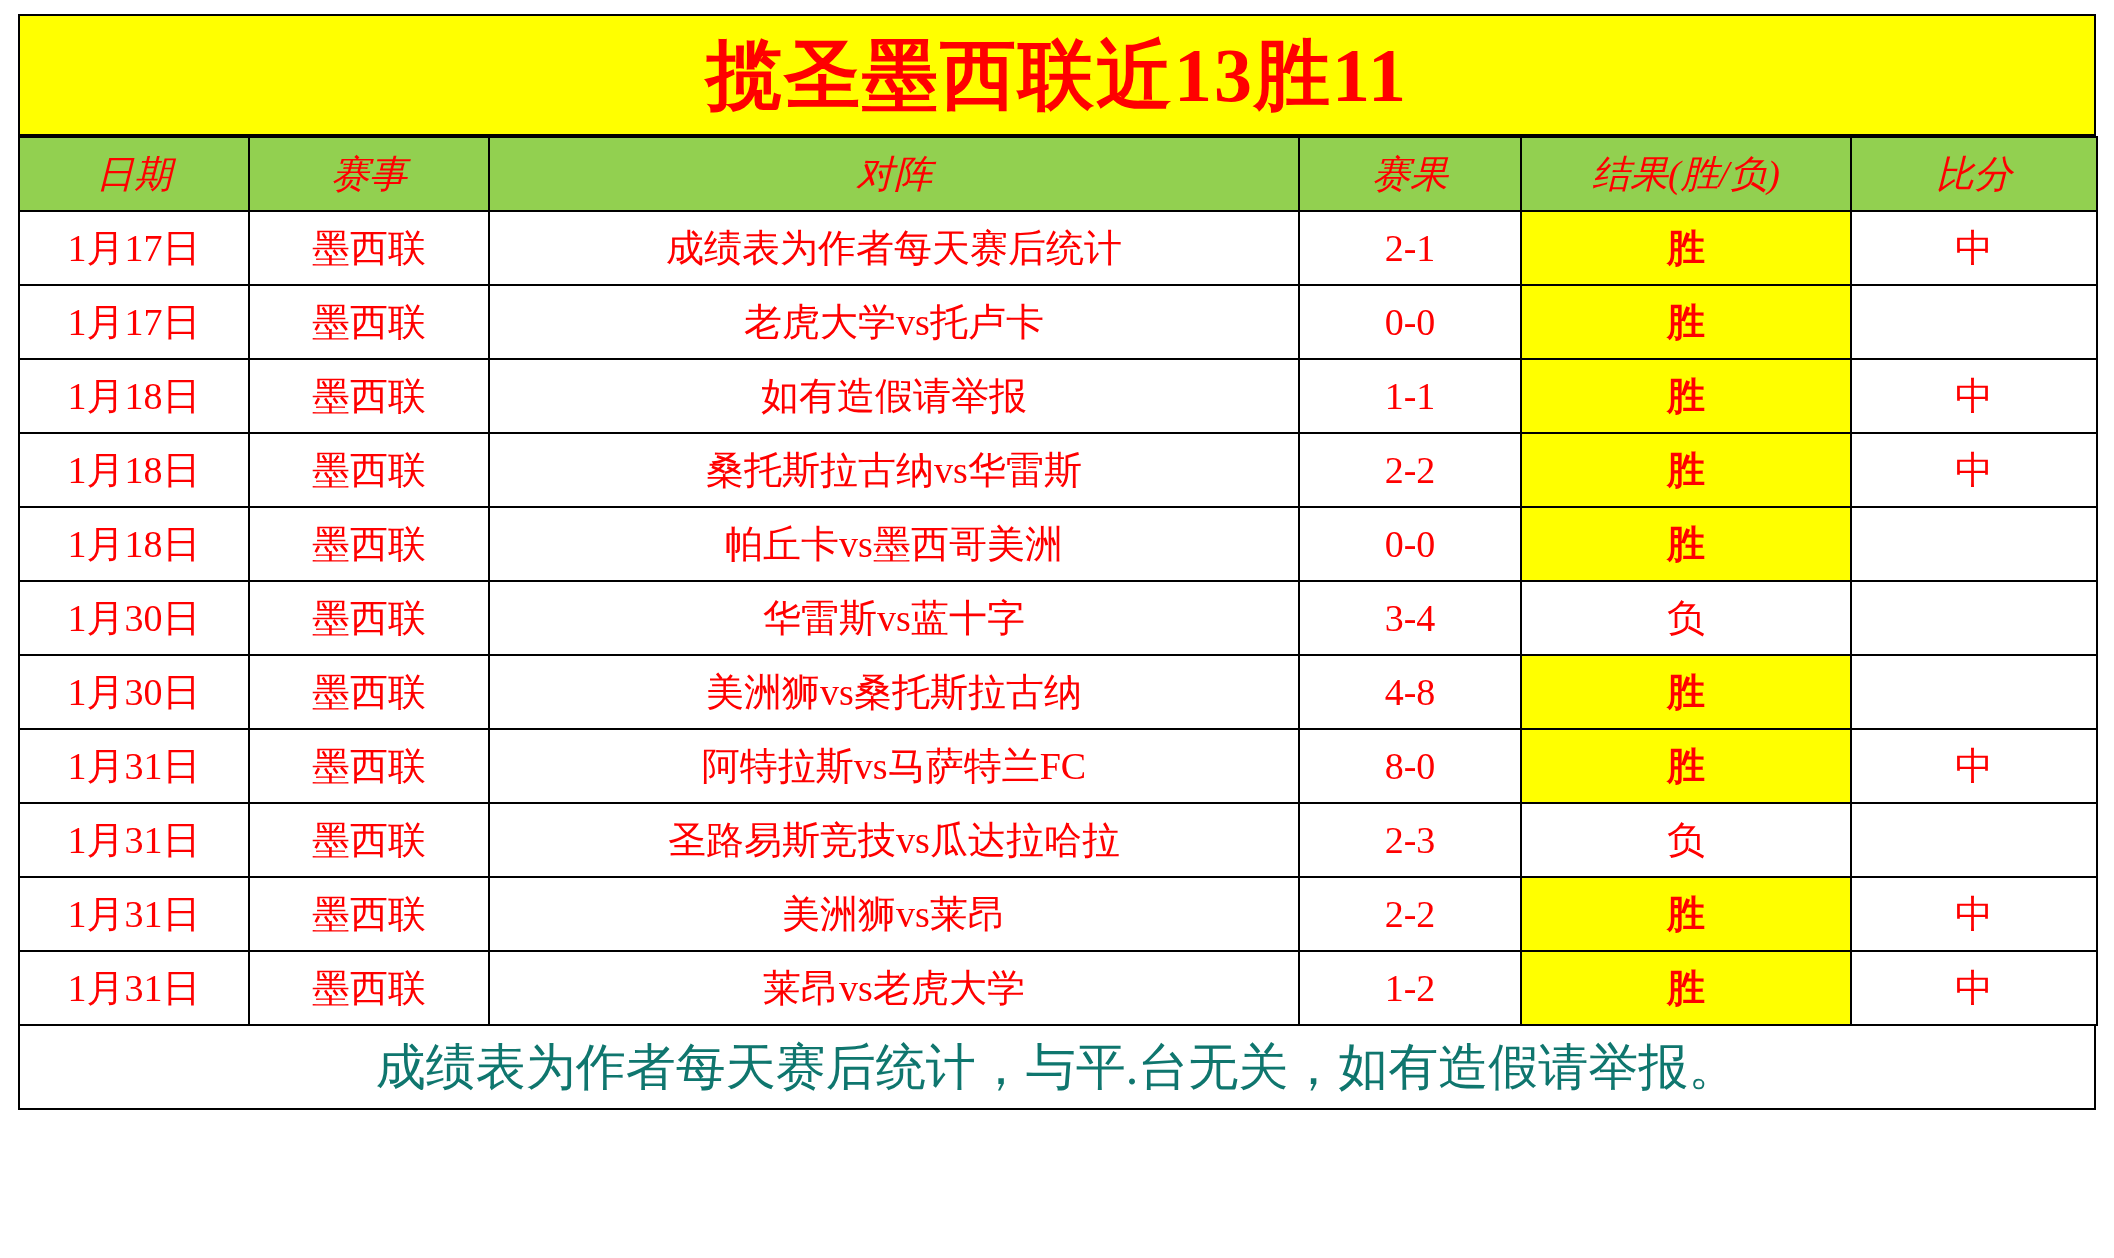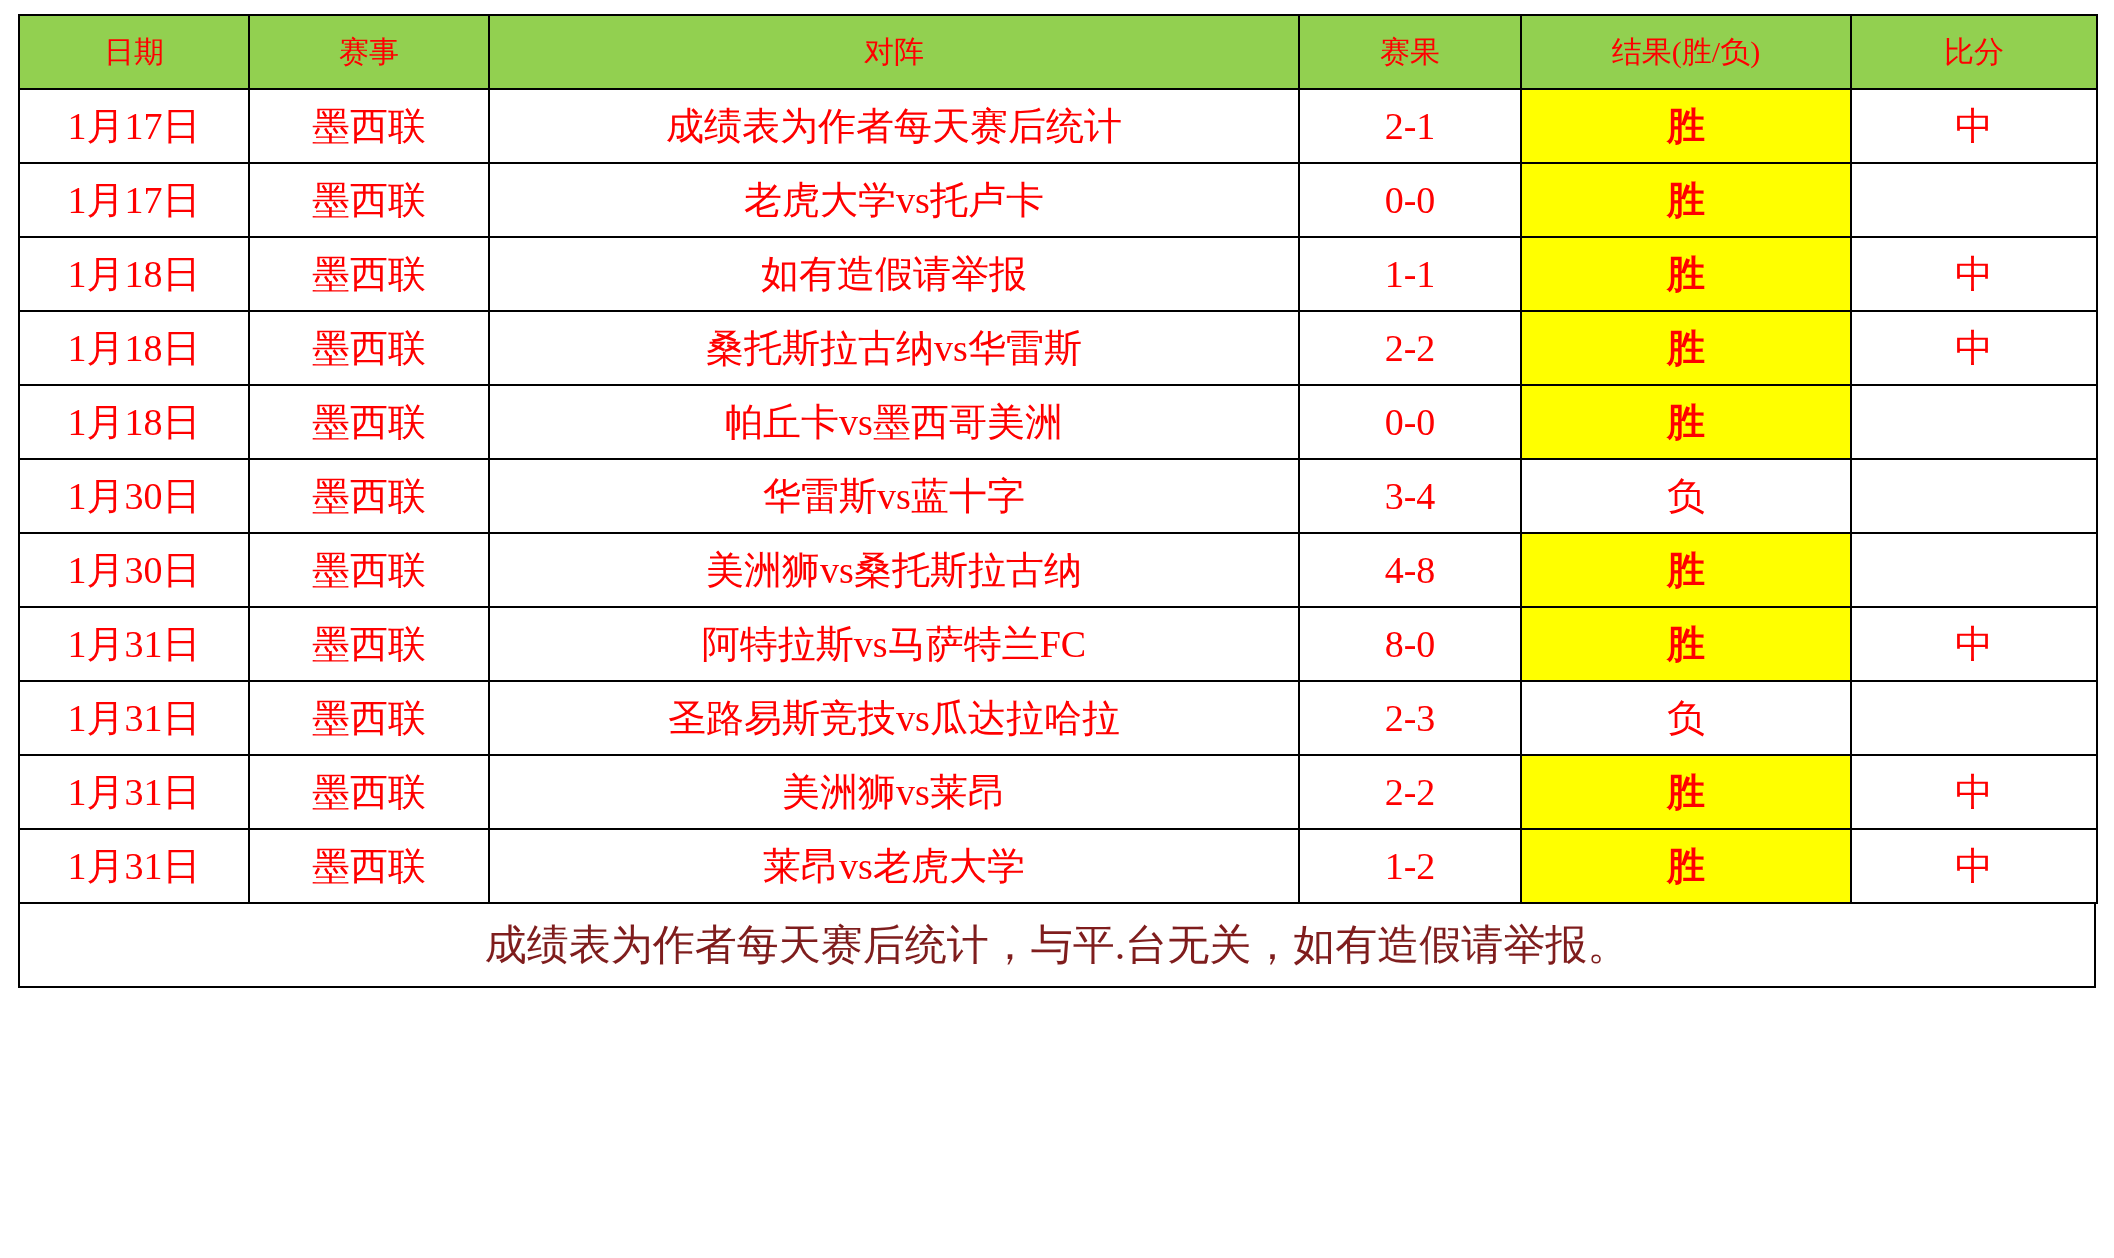--- a/index.html
+++ b/index.html
@@ -51,21 +51,22 @@
     height: 74px;
     padding: 0 4px;
     box-sizing: border-box;
     white-space: nowrap;
     overflow: hidden;
   }
   table.stats thead th {
     background: #92d050;
     font-weight: normal;
     color: #ff0000;
-    font-size: 30px;
+    font-size: 38px;
+    font-style: italic;
   }
   .col-date   { width: 230px; }
   .col-league { width: 240px; }
   .col-match  { width: 810px; }
   .col-score  { width: 222px; }
   .col-result { width: 330px; }
   .col-extra  { width: 246px; }
 
   td.win {
     background: #ffff00;
@@ -84,30 +85,33 @@
     border: 2px solid #000000;
     border-top: none;
     height: 84px;
     display: flex;
     align-items: center;
     justify-content: center;
     box-sizing: border-box;
     background: #ffffff;
   }
   .footer-text {
-    color: #7f1d1d;
-    font-size: 42px;
+    color: #0f766e;
+    font-size: 50px;
     white-space: nowrap;
   }
 </style>
 </head>
 <body>
 
 <div class="sheet">
 
+  <div class="title-bar">
+    <div class="title-text">揽圣墨西联近13胜11</div>
+  </div>
 
   <table class="stats">
     <colgroup>
       <col class="col-date">
       <col class="col-league">
       <col class="col-match">
       <col class="col-score">
       <col class="col-result">
       <col class="col-extra">
     </colgroup>

